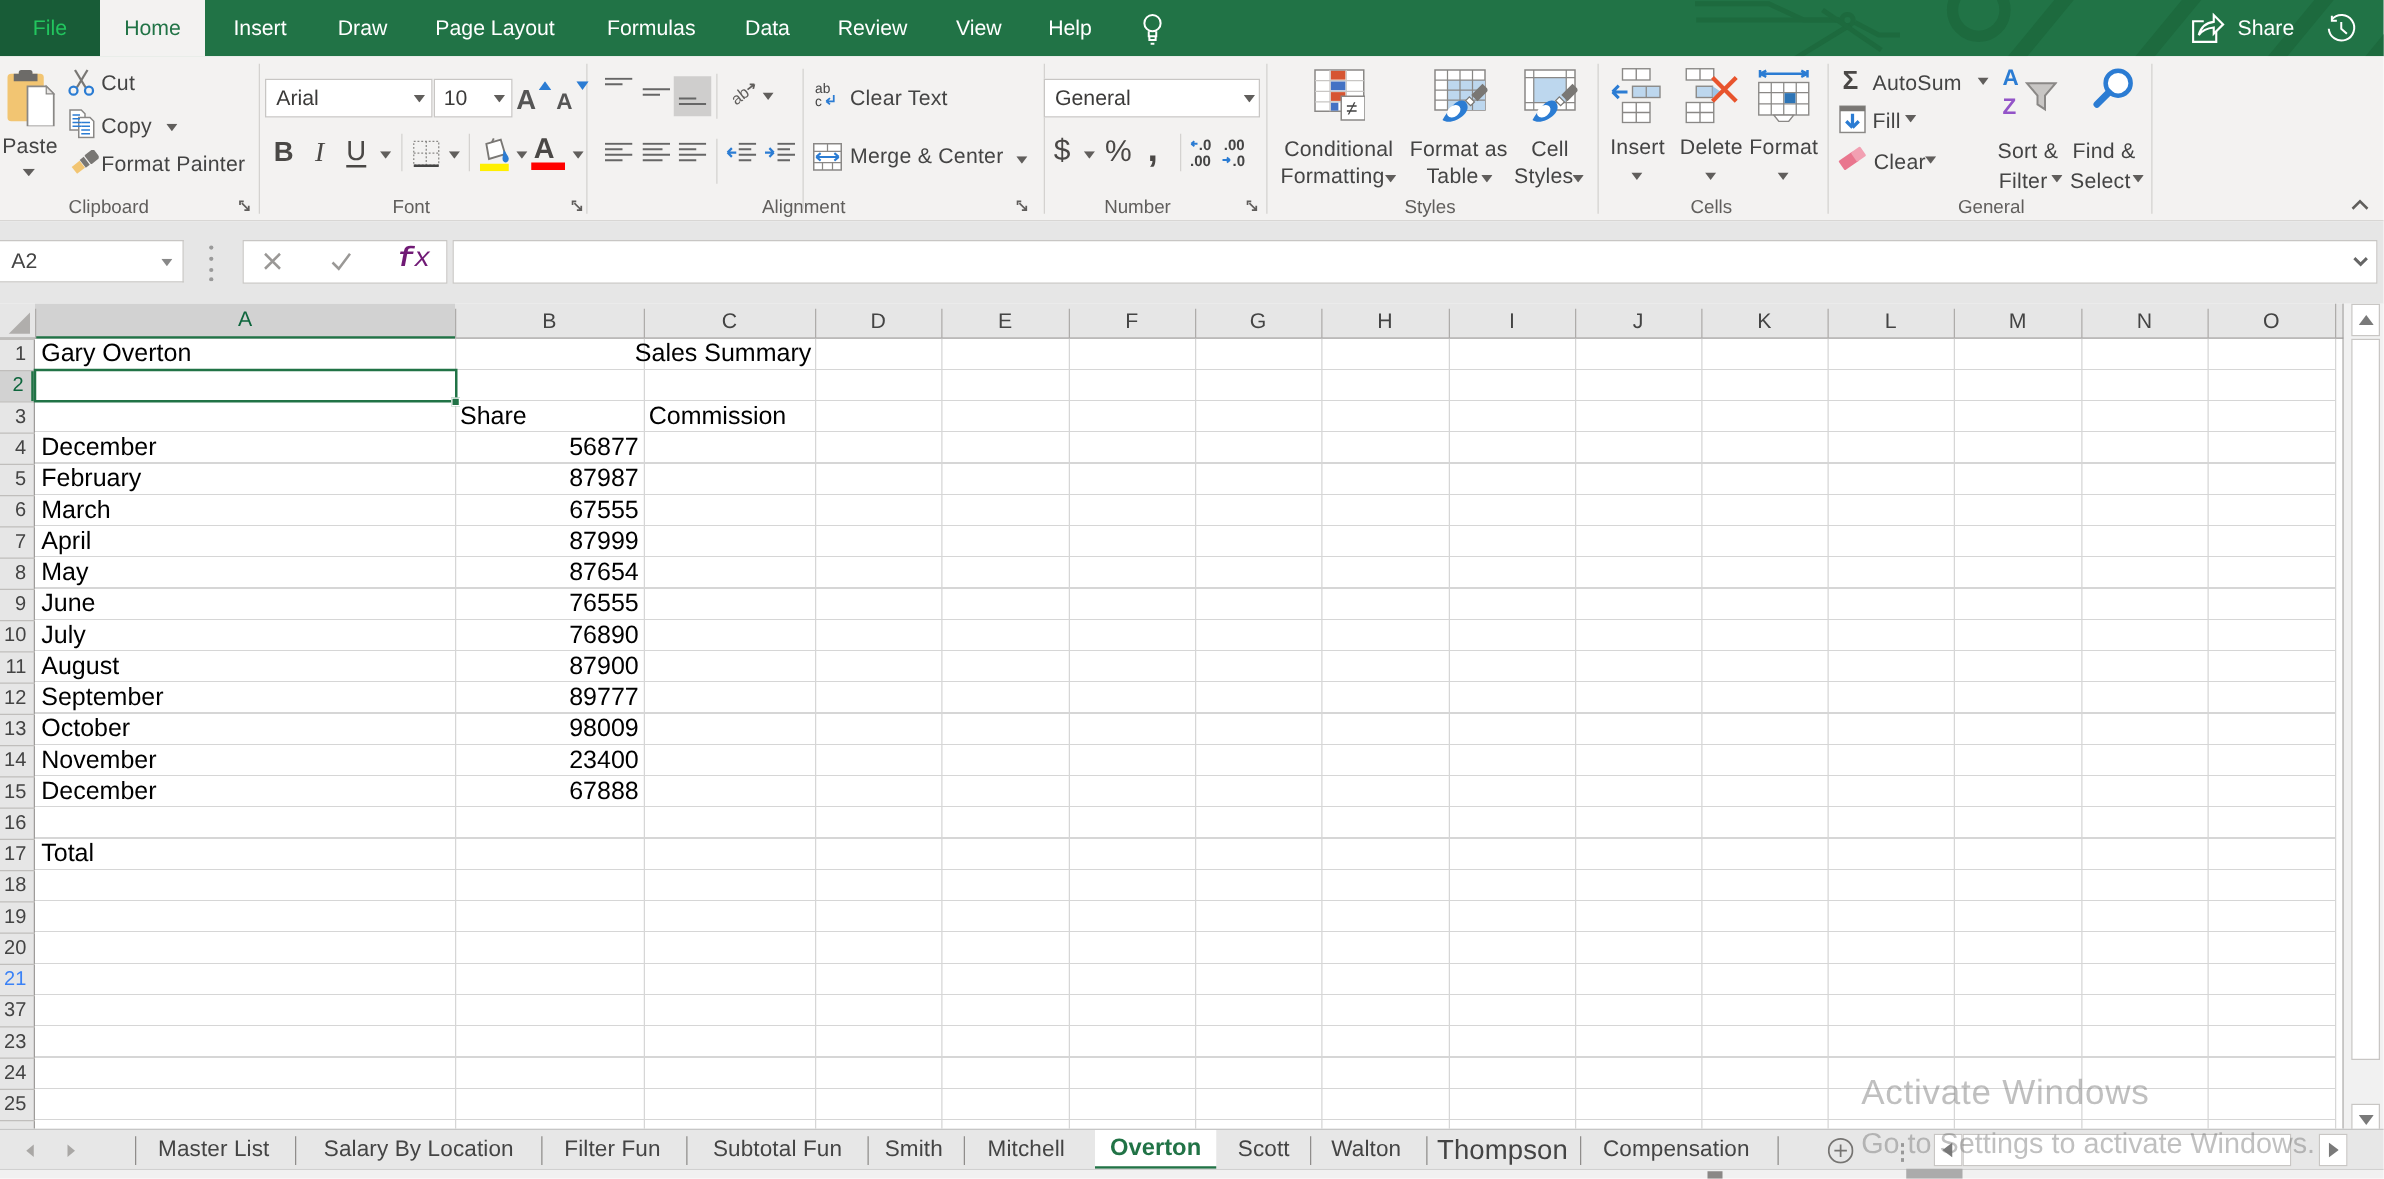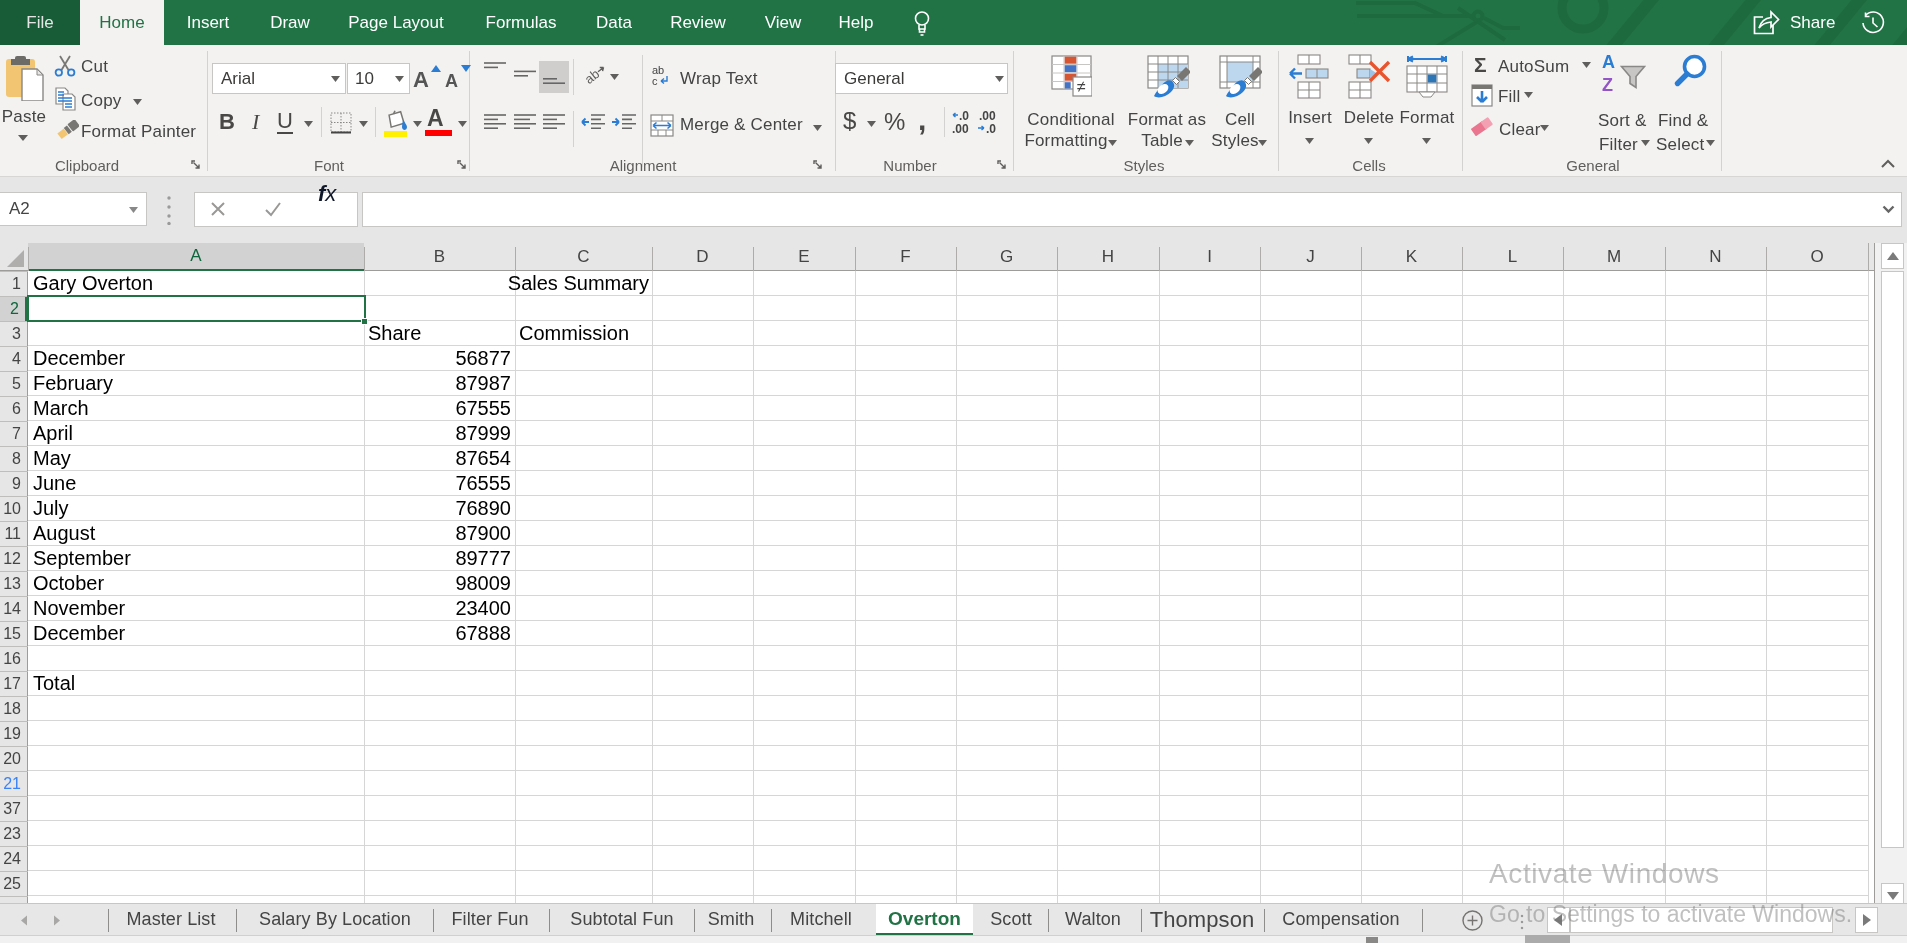--- a/index.html
+++ b/index.html
@@ -17,21 +17,21 @@
 <path d="M144 18 L163 28 L180 28" stroke-width="4"></path>
 <path d="M96 47 L140 20" stroke-width="4"></path>
 <path d="M118 8 L165 40" stroke-width="4"></path>
 <circle cx="243" cy="8" r="21" stroke-width="9"></circle>
 <path d="M270 50 L317 -7" stroke-width="12"></path>
 <path d="M372 50 L419 -7" stroke-width="12"></path>
 <path d="M478 50 L525 -7" stroke-width="12"></path>
 <path d="M556 50 L603 -7" stroke-width="12"></path>
 </g>
     </svg>
-<div class="ab ctr" style="left:0;top:0;width:80px;height:45px;background:#185c37;color:#e5e5e5;font-size:17px;">File</div>
+<div class="ab ctr" style="left:0;top:0;width:80px;height:45px;background:#185c37;color:#22c55e;font-size:17px;">File</div>
 <div class="ab ctr" style="left:80px;top:0;width:84px;height:45px;background:#f3f2f1;color:#217346;font-size:17px">Home</div>
 <div class="ab" style="left:208px;top:0;height:45px;transform:translateX(-50%);display:flex;align-items:center;color:#fff;font-size:17px">Insert</div>
 <div class="ab" style="left:290px;top:0;height:45px;transform:translateX(-50%);display:flex;align-items:center;color:#fff;font-size:17px">Draw</div>
 <div class="ab" style="left:396px;top:0;height:45px;transform:translateX(-50%);display:flex;align-items:center;color:#fff;font-size:17px">Page Layout</div>
 <div class="ab" style="left:521px;top:0;height:45px;transform:translateX(-50%);display:flex;align-items:center;color:#fff;font-size:17px">Formulas</div>
 <div class="ab" style="left:614px;top:0;height:45px;transform:translateX(-50%);display:flex;align-items:center;color:#fff;font-size:17px">Data</div>
 <div class="ab" style="left:698px;top:0;height:45px;transform:translateX(-50%);display:flex;align-items:center;color:#fff;font-size:17px">Review</div>
 <div class="ab" style="left:783px;top:0;height:45px;transform:translateX(-50%);display:flex;align-items:center;color:#fff;font-size:17px">View</div>
 <div class="ab" style="left:856px;top:0;height:45px;transform:translateX(-50%);display:flex;align-items:center;color:#fff;font-size:17px">Help</div>
 <svg class="ab" style="left:912px;top:10px" width="20" height="26" viewBox="0 0 20 26">
@@ -217,21 +217,21 @@
 <svg class="ab" style="left:610px;top:29px" width="9" height="6" viewBox="0 0 9 6">
       <path d="M0 0 L9 0 L4.5 6 Z" fill="#605e5c"></path>
     </svg>
 <div class="ab" style="left:573px;top:14px;width:1px;height:36px;background:#d4d2d0"></div>
 <div class="ab" style="left:642px;top:10px;width:1px;height:112px;background:#d4d2d0"></div>
 <svg class="ab" style="left:652px;top:20px" width="20" height="22" viewBox="0 0 20 22">
 <text x="0" y="9" font-size="11" fill="#444" font-family="Liberation Sans">ab</text>
 <text x="0" y="20" font-size="11" fill="#444" font-family="Liberation Sans">c</text>
 <path d="M15 11 L15 16 L9 16 M9 16 L12 13.5 M9 16 L12 18.5" stroke="#2b7cd3" stroke-width="1.4" fill="none"></path>
     </svg>
-<div class="ab" style="left:680px;top:24px;font-size:17px;letter-spacing:0.2px;color:#444">Wrap Text</div>
+<div class="ab" style="left:680px;top:24px;font-size:17px;letter-spacing:0.2px;color:#444">Clear Text</div>
 <svg class="ab" style="left:484px;top:69px" width="22" height="17" viewBox="0 0 22 17">
       <g stroke="#666" stroke-width="1.6">
         <path d="M0 1 L22 1"></path>
         <path d="M0 5.4 L14 5.4"></path>
         <path d="M0 9.8 L22 9.8"></path>
         <path d="M0 14.200000000000001 L14 14.200000000000001"></path>
       </g>
     </svg>
 <svg class="ab" style="left:514px;top:69px" width="22" height="17" viewBox="0 0 22 17">
       <g stroke="#666" stroke-width="1.6">
@@ -463,21 +463,21 @@
         <circle cx="3" cy="28.5" r="1.7"></circle>
       </g>
     </svg>
 <div class="ab" style="left:194px;top:15px;width:164px;height:35px;background:#fff;border:1px solid #c8c6c4"></div>
 <svg class="ab" style="left:210px;top:24px" width="16" height="16" viewBox="0 0 16 16">
       <path d="M2 2 L14 14 M14 2 L2 14" stroke="#9a9896" stroke-width="2" fill="none"></path>
     </svg>
 <svg class="ab" style="left:264px;top:24px" width="18" height="16" viewBox="0 0 18 16">
       <path d="M2 9 L7 14 L16 2" stroke="#9a9896" stroke-width="2" fill="none"></path>
     </svg>
-<div class="ab" style="left:318px;top:4px;font-size:22px;font-style:italic;font-family:Liberation Sans, sans-serif;color:#0f172a"><b><i>f</i></b><i>x</i></div>
+<div class="ab" style="left:318px;top:18px;font-size:22px;font-style:italic;font-family:Liberation Mono, monospace;color:#701a75"><b><i>f</i></b><i>x</i></div>
 <div class="ab" style="left:362px;top:15px;width:1540px;height:35px;background:#fff;border:1px solid #c8c6c4"></div>
 <svg class="ab" style="left:1882px;top:28px" width="13" height="9" viewBox="0 0 13 9">
       <path d="M1.5 1.5 L6.5 6.5 L11.5 1.5" stroke="#666" stroke-width="2.4" fill="none"></path>
     </svg>
 </div>
 <div class="ab" style="left:0;top:243px;width:1875px;height:28px;background:#e6e6e6;border-bottom:1px solid #9e9c9a"></div>
 <svg class="ab" style="left:0;top:243px" width="28" height="28" viewBox="0 0 28 28">
     <path d="M7 24 L24 24 L24 7 Z" fill="#b0aeac"></path>
   </svg>
 <div class="ab ctr" style="left:28px;top:243px;width:336px;height:28px;background:#d2d2d2;color:#0e663d;font-size:17px;border-bottom:2px solid #217346">A</div>

